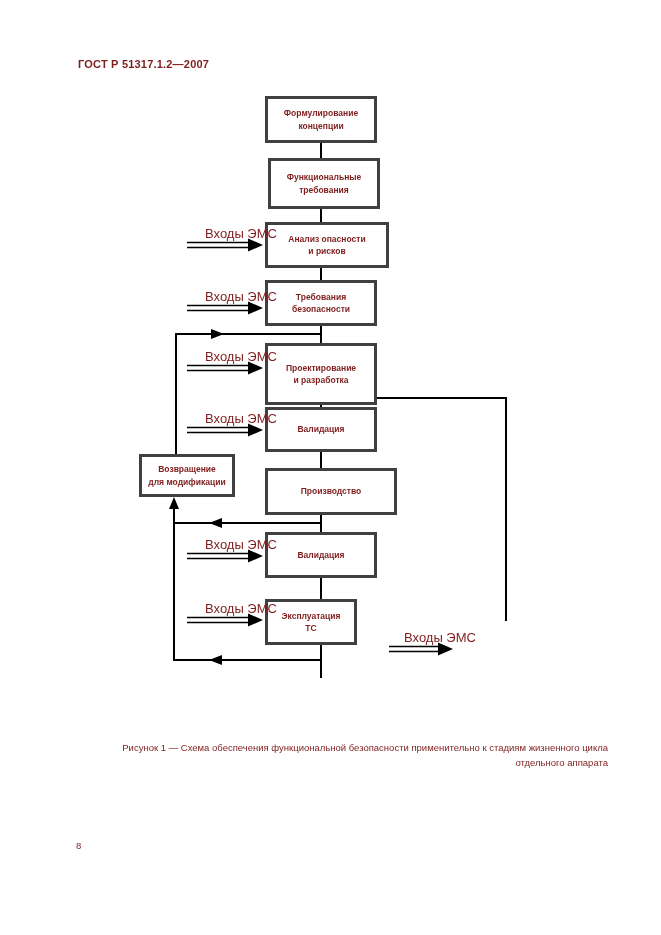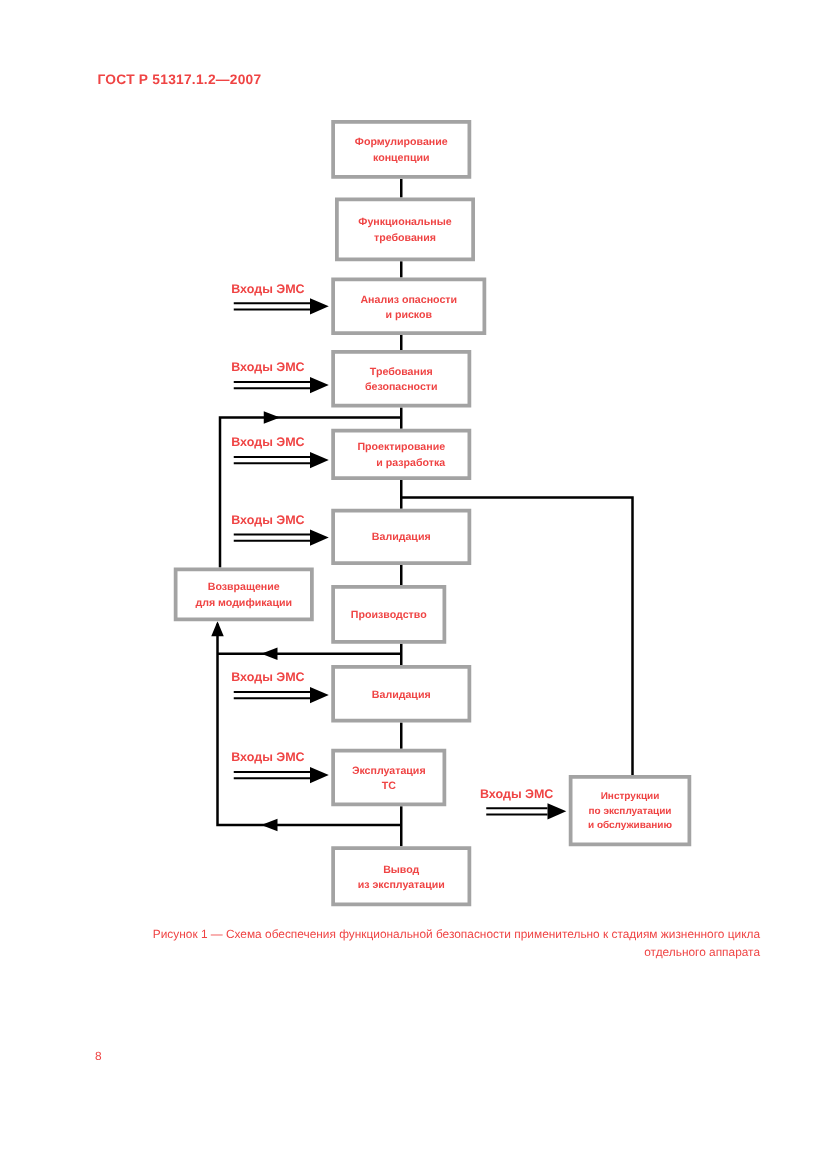--- a/index.html
+++ b/index.html
@@ -1,41 +1,42 @@
 <!DOCTYPE html>
 <html><head>
 <meta charset="utf-8">
 <style>
   html,body{margin:0;padding:0;background:#fff;}
   .page{
     position:relative;
     width:661px;height:935px;
     background:#ffffff;
     font-family:"Liberation Sans", sans-serif;
-    color:#ef4444;
+    color:#7f1d1d;
     overflow:hidden;
   }
   .doc-header{
     position:absolute;left:78px;top:58px;
     font-size:11px;font-weight:bold;letter-spacing:.2px;
   }
   .connectors{position:absolute;left:0;top:0;z-index:1;}
   .fbox{
     position:absolute;z-index:2;
-    border:3px solid #a3a3a3;background:#fff;
+    border:3px solid #404040;background:#fff;
     display:flex;align-items:center;justify-content:center;
     text-align:center;font-weight:bold;
     font-size:8.5px;line-height:1.45;
     white-space:pre-line;
     box-sizing:border-box;
   }
   .emc-label{
     position:absolute;z-index:2;
-    font-size:10px;font-weight:bold;
+    font-size:13px;font-weight:normal;
     white-space:nowrap;
+    margin-left:20px;
   }
   .caption{
     position:absolute;left:88px;top:741px;width:520px;z-index:2;
     text-align:right;font-size:9.5px;line-height:1.55;
     white-space:pre-line;
   }
   .page-number{
     position:absolute;left:76px;top:840px;z-index:2;
     font-size:9.5px;
   }
@@ -106,35 +107,30 @@
   </svg>
 
   <div class="fbox" style="left:265px;top:96px;width:112px;height:47px;">Формулирование
 концепции</div>
   <div class="fbox" style="left:268px;top:158px;width:112px;height:51px;">Функциональные
 требования</div>
   <div class="fbox" style="left:265px;top:222px;width:124px;height:46px;">Анализ опасности
 и рисков</div>
   <div class="fbox" style="left:265px;top:280px;width:112px;height:46px;">Требования
 безопасности</div>
-  <div class="fbox" style="left:265px;top:343px;width:112px;height:41px;text-align:right;">Проектирование
+  <div class="fbox" style="left:265px;top:343px;width:112px;height:62px;">Проектирование
 и разработка</div>
   <div class="fbox" style="left:265px;top:407px;width:112px;height:45px;">Валидация</div>
-  <div class="fbox" style="left:265px;top:468px;width:92px;height:47px;">Производство</div>
+  <div class="fbox" style="left:265px;top:468px;width:132px;height:47px;">Производство</div>
   <div class="fbox" style="left:265px;top:532px;width:112px;height:46px;">Валидация</div>
   <div class="fbox" style="left:265px;top:599px;width:92px;height:46px;">Эксплуатация
 ТС</div>
-  <div class="fbox" style="left:265px;top:677px;width:112px;height:48px;">Вывод
-из эксплуатации</div>
 
-  <div class="fbox" style="left:139px;top:454px;width:112px;height:43px;">Возвращение
+  <div class="fbox" style="left:139px;top:454px;width:96px;height:43px;">Возвращение
 для модификации</div>
-  <div class="fbox" style="left:455px;top:620px;width:98px;height:57px;font-size:8px;">Инструкции
-по эксплуатации
-и обслуживанию</div>
 
   <div class="emc-label" style="left:185px;top:226px;">Входы ЭМС</div>
   <div class="emc-label" style="left:185px;top:289px;">Входы ЭМС</div>
   <div class="emc-label" style="left:185px;top:349px;">Входы ЭМС</div>
   <div class="emc-label" style="left:185px;top:411px;">Входы ЭМС</div>
   <div class="emc-label" style="left:185px;top:537px;">Входы ЭМС</div>
   <div class="emc-label" style="left:185px;top:601px;">Входы ЭМС</div>
   <div class="emc-label" style="left:384px;top:630px;">Входы ЭМС</div>
 
   <div class="caption">Рисунок 1 — Схема обеспечения функциональной безопасности применительно к стадиям жизненного цикла

